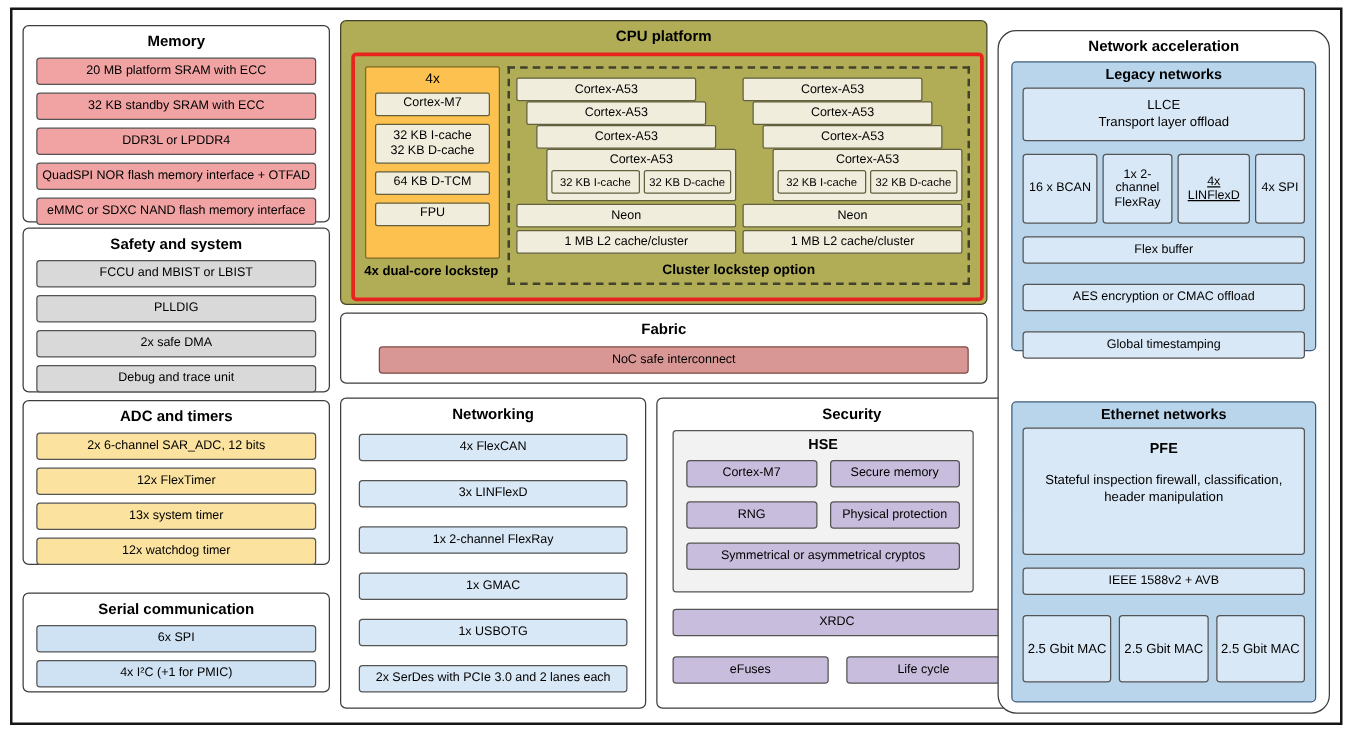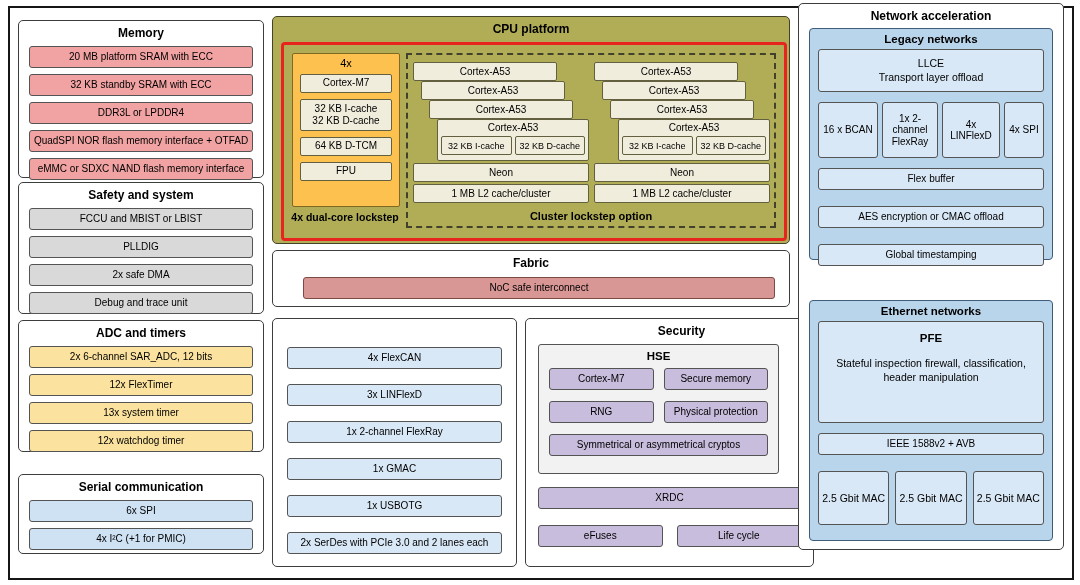--- a/index.html
+++ b/index.html
@@ -55,31 +55,31 @@
 
   .securitysec{left:525px;top:318px;width:263px;height:247px;padding-left:24px;}
   .hsebox{position:absolute;left:12px;top:25px;width:239px;height:128px;background:#f2f2f2;border:1px solid #545454;border-radius:3px;}
   .hsetitle{font-weight:bold;font-size:11.5px;text-align:center;padding:5px 0 6px;}
   .hserow{display:flex;gap:10px;margin:0 10px 11px;}
   .hserow .pill{flex:1;margin-bottom:0;}
   .xrdc{position:absolute;left:12px;right:12px;top:168px;}
   .secbottom{position:absolute;left:12px;right:12px;top:206px;display:flex;gap:14px;}
   .secbottom .pill{flex:1;margin-bottom:0;}
 
-  .netaccel{left:798px;top:3px;width:264px;height:545px;}
+  .netaccel{left:798px;top:24px;width:264px;height:545px;border-radius:15px;}
   .panel{position:absolute;left:10px;width:242px;background:#b9d5ec;border:1px solid #3f5d79;border-radius:4px;}
   .legacy{top:24px;height:230px;}
   .ethernet{top:296px;height:239px;}
   .panel-title{font-weight:bold;font-size:11.5px;text-align:center;padding:4px 0 3px;}
   .llce{margin:1px 8px 0;height:41px;display:flex;flex-direction:column;align-items:center;justify-content:center;background:#d9e8f6;border:1px solid #545454;border-radius:3px;font-size:10.5px;line-height:1.3;text-align:center;}
   .legrow{display:flex;gap:4px;margin:10px 8px 0;height:56px;}
   .legrow .cell{background:#d9e8f6;border:1px solid #545454;border-radius:3px;display:flex;align-items:center;justify-content:center;text-align:center;font-size:10px;line-height:1.15;padding:2px;}
   .c0{flex:0 0 54px;}
   .c1{flex:1;}
-  .c2{flex:0 0 52px;}
+  .c2{flex:0 0 52px;text-decoration:underline;}
   .c3{flex:0 0 34px;}
   .panel .pill{margin:10px 8px 16px;text-align:right;}
   .pfe{margin:1px 8px 0;height:100px;background:#d9e8f6;border:1px solid #545454;border-radius:3px;text-align:center;}
   .pfetitle{font-weight:bold;font-size:11.5px;padding:10px 0 12px;}
   .pfedesc{font-size:10.5px;padding:0 13px;line-height:1.35;}
   .macrow{display:flex;gap:6px;margin:12px 8px 0;}
   .mac{flex:1;height:52px;background:#d9e8f6;border:1px solid #545454;border-radius:3px;display:flex;align-items:center;justify-content:center;font-size:10.5px;text-align:center;}
 </style>
 </head>
 <body>
@@ -175,20 +175,21 @@
     </div>
   </div>
 </div>
 
 <div class="section fabric">
   <div class="sec-title">Fabric</div>
   <div class="pill rosep noc">NoC safe interconnect</div>
 </div>
 
 <div class="section networking">
+  <div class="sec-title">Networking</div>
   <div class="stack">
     <div class="pill lbluep">4x FlexCAN</div>
     <div class="pill lbluep">3x LINFlexD</div>
     <div class="pill lbluep">1x 2-channel FlexRay</div>
     <div class="pill lbluep">1x GMAC</div>
     <div class="pill lbluep">1x USBOTG</div>
     <div class="pill lbluep">2x SerDes with PCIe 3.0 and 2 lanes each</div>
   </div>
 </div>
 

